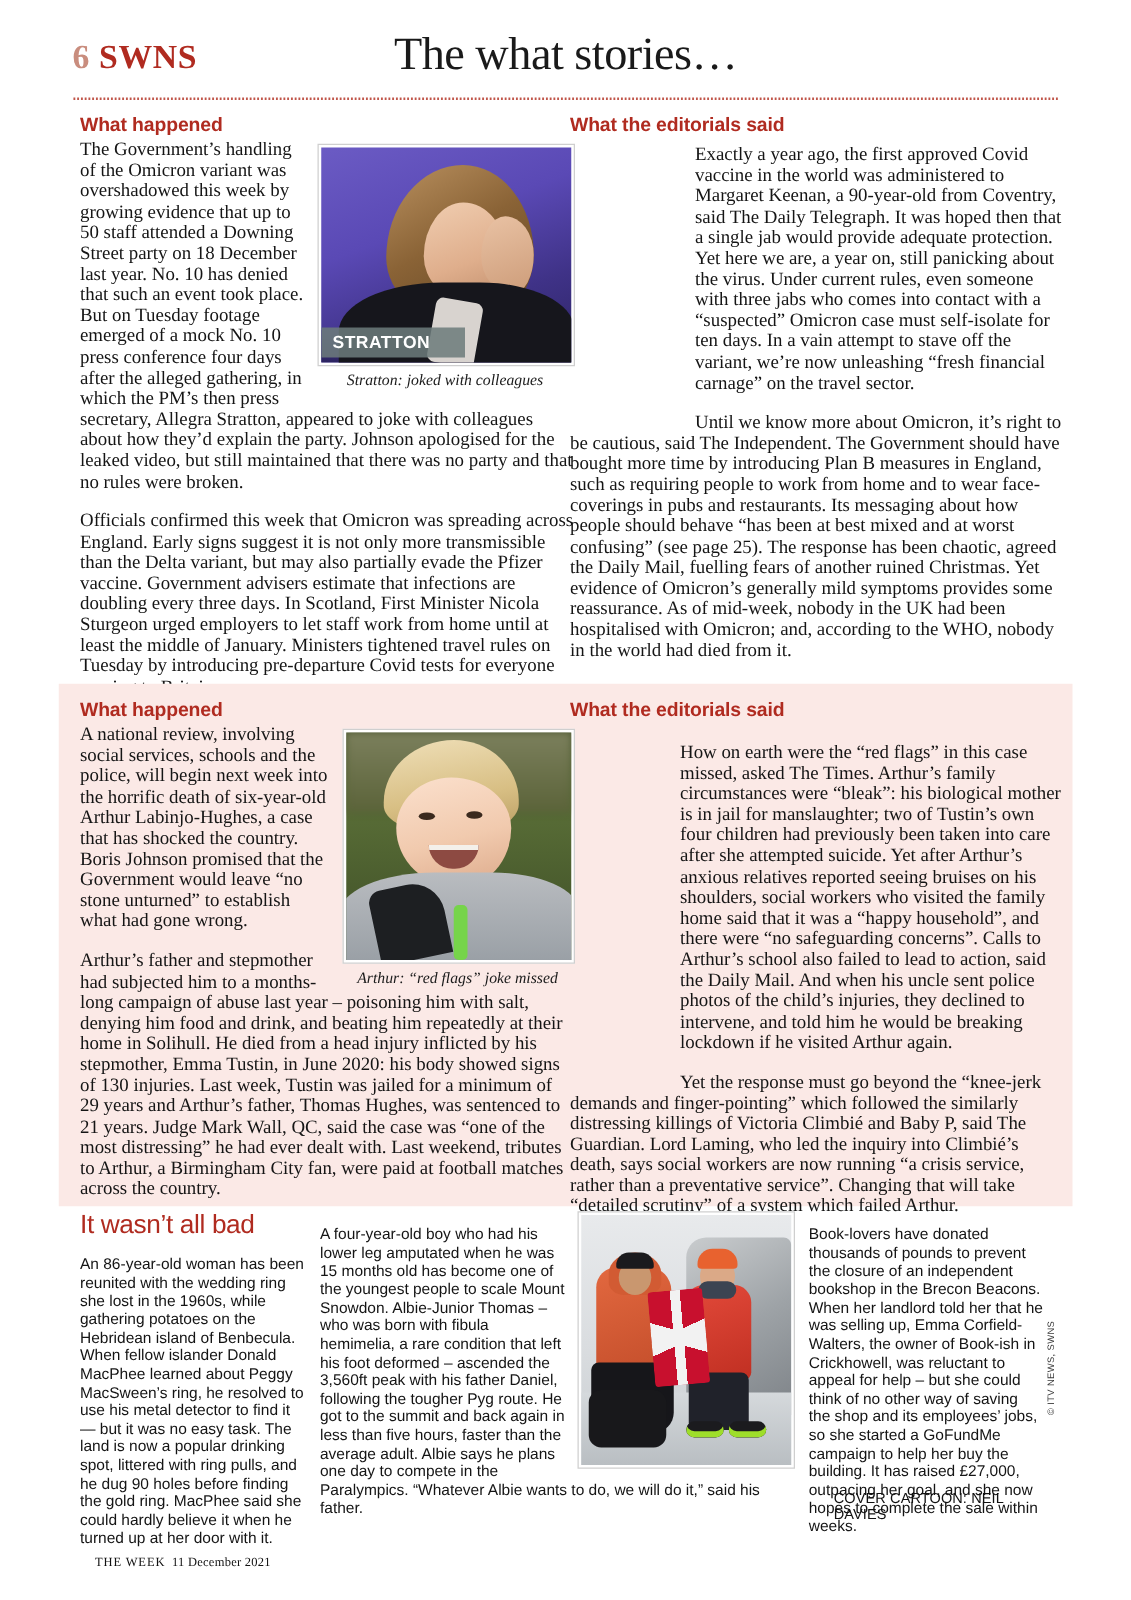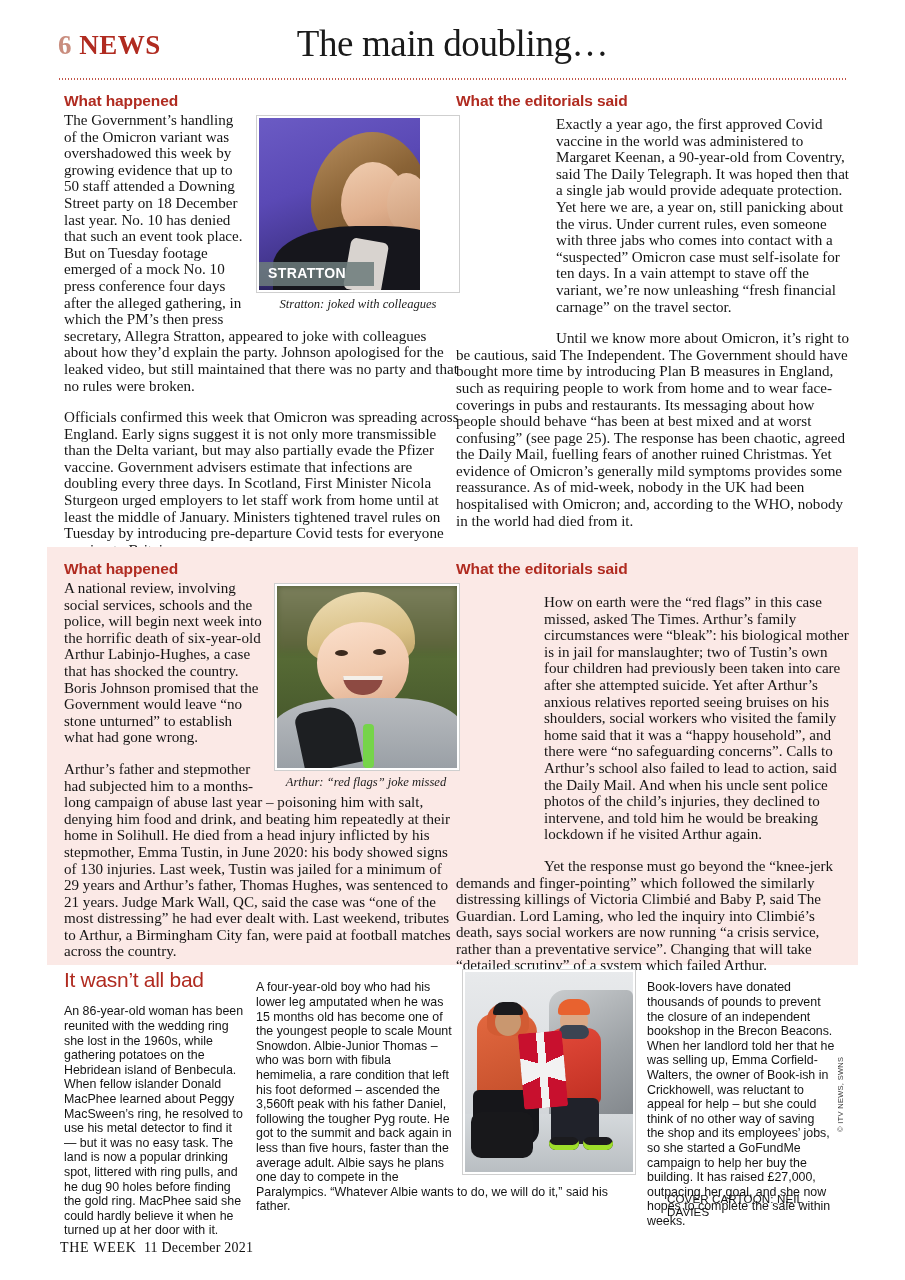--- a/index.html
+++ b/index.html
@@ -111,21 +111,21 @@
     font-style: italic;
     font-size: 12.6px;
     text-align: center;
     color: #1b1b1b;
     padding-top: 3px;
   }
 
   
   .img-stratton {
     position: relative;
-    width: 161px;
+    width: 200px;
     height: 172px;
     overflow: hidden;
     background: linear-gradient(160deg,#6b5bc4 0%, #5a49b5 38%, #3f3287 70%, #2d2465 100%);
   }
   .st-hair {
     position: absolute;
     left: 52px; top: 14px;
     width: 118px; height: 128px;
     border-radius: 52% 48% 44% 56% / 58% 56% 44% 42%;
     background: linear-gradient(150deg,#b9905f 0%, #8a6336 45%, #5e4122 100%);
@@ -393,40 +393,40 @@
   }
   .cover-cartoon {
     position: absolute;
     font-family: "Liberation Sans", sans-serif;
     font-size: 11.6px;
     color: #111;
     letter-spacing: .1px;
   }
   .footer {
     position: absolute;
-    left: 60px;
+    left: 76px;
     bottom: 24px;
     font-family: "Liberation Serif", serif;
-    font-size: 14px;
+    font-size: 10px;
     color: #111;
     letter-spacing: .2px;
   }
   .footer .wk { letter-spacing: .7px; }
 </style>
 </head>
 <body>
 
 <div class="page">
 
   <div class="masthead">
     <div class="folio">
       <span class="num">6</span>
-      <span class="lbl">NEWS</span>
-    </div>
-    <div class="main-title">The main doubling…</div>
+      <span class="lbl">SWNS</span>
+    </div>
+    <div class="main-title">The what stories…</div>
   </div>
   <div class="rule-dotted"></div>
 
   <div class="band" style="top:92px; height:455px;">
 
     <div class="col-left" style="top:0; width:396px;">
       <p class="kicker">What happened</p>
 
       <div class="body-serif">
         <figure class="photo-figure fr">

